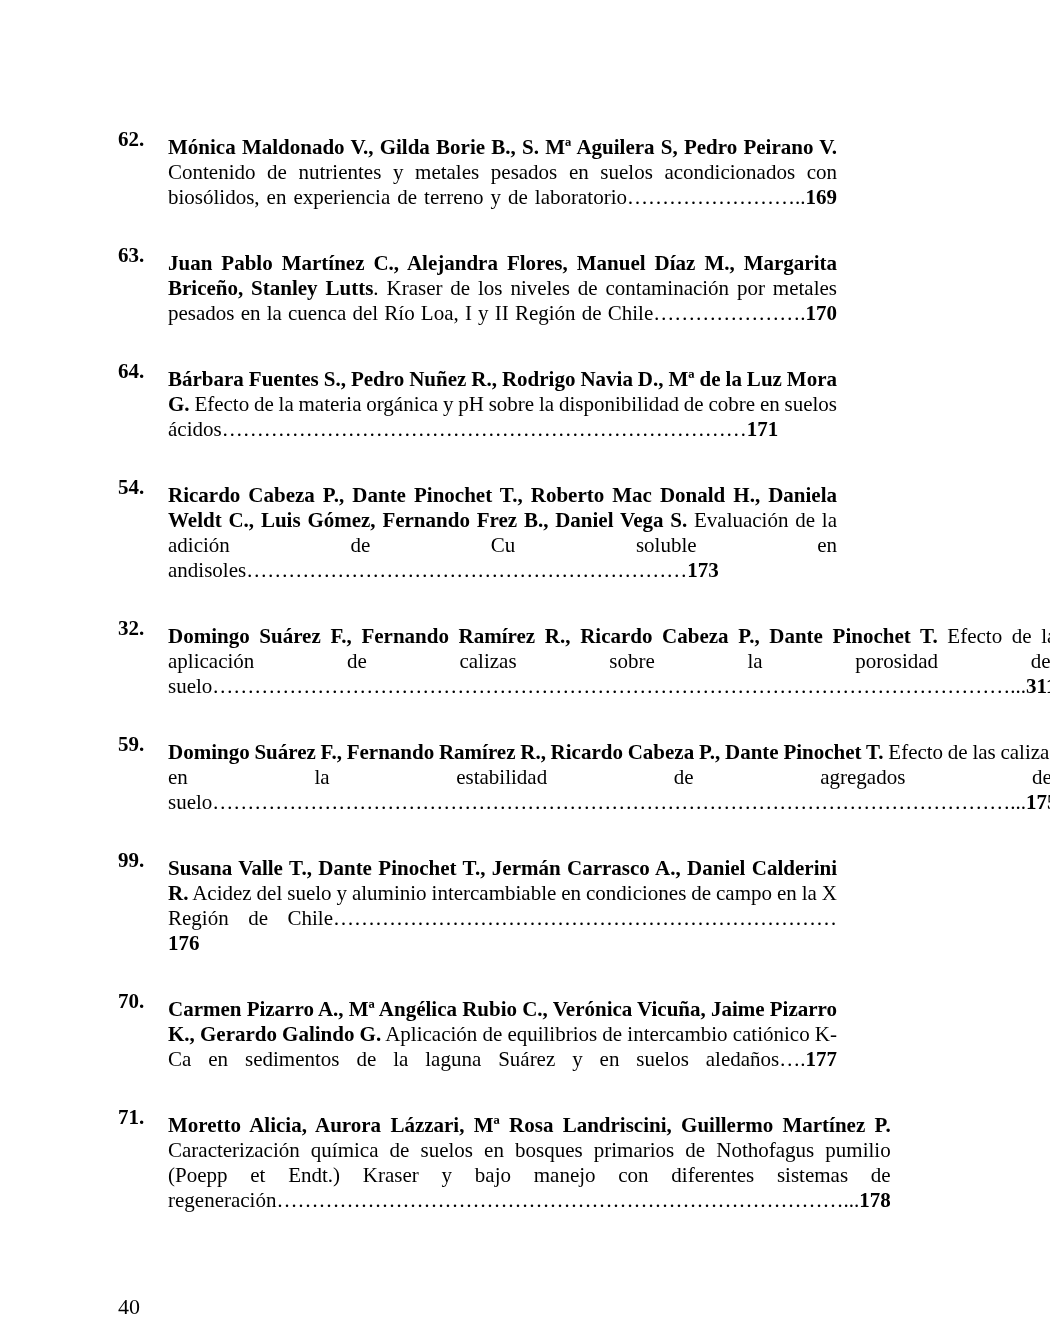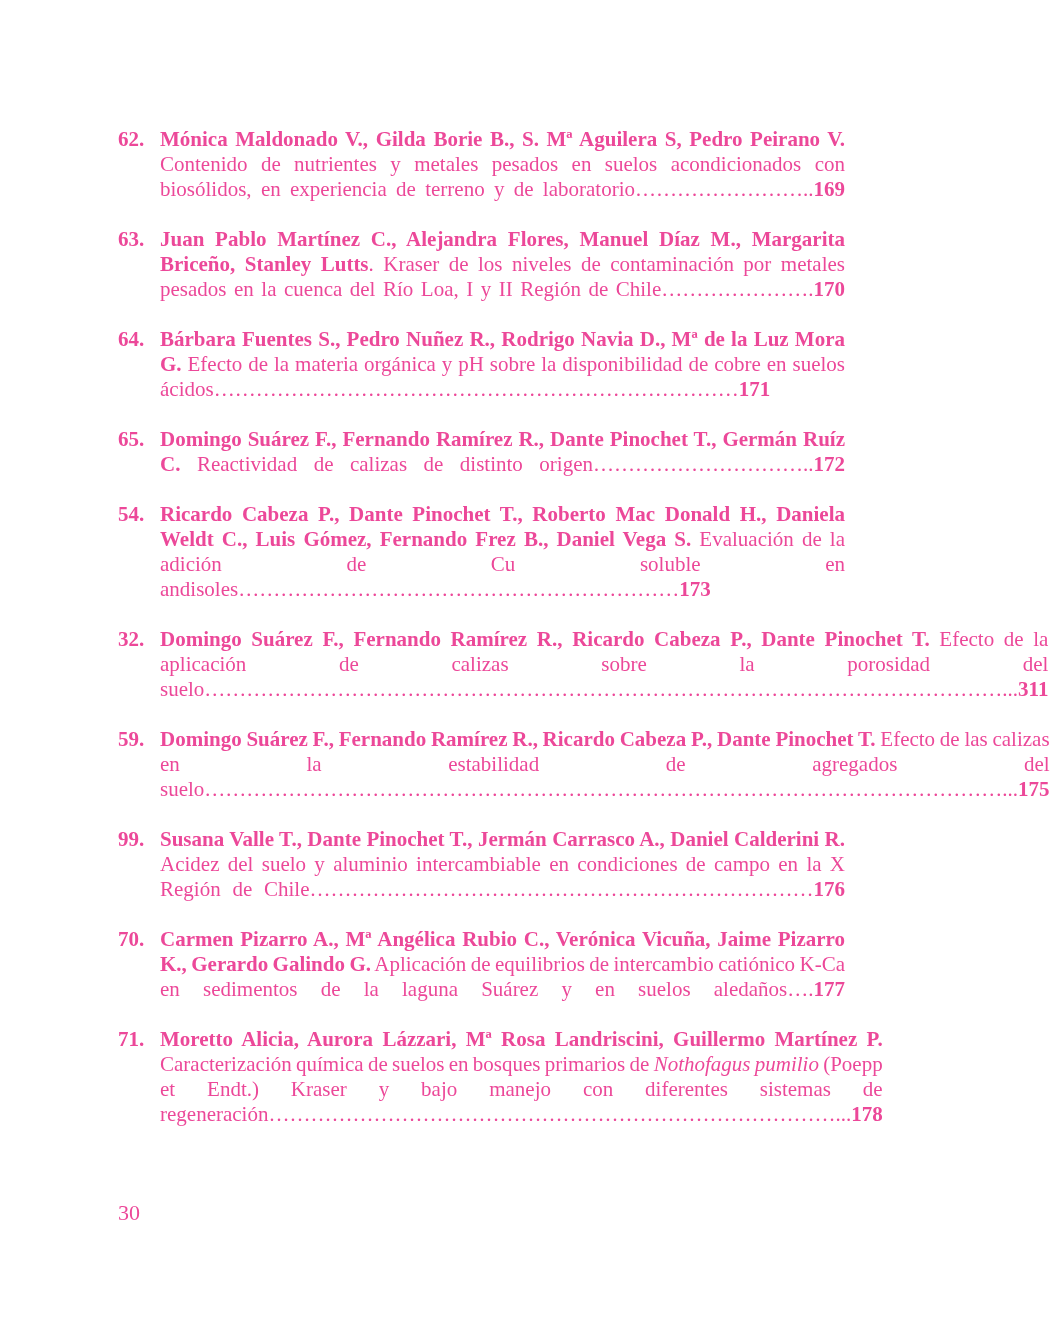--- a/index.html
+++ b/index.html
@@ -5,46 +5,46 @@
   html, body {
     margin: 0;
     padding: 0;
     background: #ffffff;
   }
   .page {
     position: relative;
     width: 1050px;
     height: 1339px;
     background: #ffffff;
-    color: #ec4899;
+    color: #000000;
     font-family: "Liberation Serif", "DejaVu Serif", serif;
     font-size: 21px;
     line-height: 25px;
     box-sizing: border-box;
     padding: 127px 205px 0 118px;
     overflow: hidden;
   }
   .entry {
     display: flex;
     margin: 0 0 25px 0;
   }
   .num {
     flex: 0 0 42px;
     width: 42px;
     font-weight: bold;
   }
   .etext {
     flex: 1 1 auto;
-    margin: 0;
+    margin: 8px;
     text-align: justify;
     text-align-last: justify;
     word-spacing: -1px;
   }
   .authors { font-weight: bold; }
-  .italic  { font-style: italic; }
+  .italic  { }
   .pageref { font-weight: bold; }
   .folio {
     margin-top: 73px;
     font-size: 22px;
     line-height: 25px;
   }
 </style>
 </head>
 <body>
 
@@ -60,24 +60,20 @@
     <div class="entry">
       <span class="num">63.</span>
       <p class="etext"><span class="authors">Juan Pablo Martínez C., Alejandra Flores, Manuel Díaz M., Margarita Briceño, Stanley Lutts</span><span>. Kraser de los niveles de contaminación por metales pesados en la cuenca del Río Loa, I y II Región de Chile</span><span class="italic"></span><span></span><span class="leader">………………….</span><span class="pageref">170</span></p>
     </div>
 
     <div class="entry">
       <span class="num">64.</span>
       <p class="etext"><span class="authors">Bárbara Fuentes S., Pedro Nuñez R., Rodrigo Navia D., Mª de la Luz Mora G.</span><span> Efecto de la materia orgánica y pH sobre la disponibilidad de cobre en suelos ácidos</span><span class="italic"></span><span></span><span class="leader">…………………………………………………………………</span><span class="pageref">171</span></p>
     </div>
 
-    <div class="entry">
-      <span class="num">65.</span>
-      <p class="etext"><span class="authors">Domingo Suárez F., Fernando Ramírez R., Dante Pinochet T., Germán Ruíz C.</span><span> Reactividad de calizas de distinto origen</span><span class="italic"></span><span></span><span class="leader">…………………………..</span><span class="pageref">172</span></p>
-    </div>
 
     <div class="entry">
       <span class="num">54.</span>
       <p class="etext"><span class="authors">Ricardo Cabeza P., Dante Pinochet T., Roberto Mac Donald H., Daniela Weldt C., Luis Gómez, Fernando Frez B., Daniel Vega S.</span><span> Evaluación de la adición de Cu soluble en andisoles</span><span class="italic"></span><span></span><span class="leader">………………………………………………………</span><span class="pageref">173</span></p>
     </div>
 
     <div class="entry">
       <span class="num">32.</span>
       <p class="etext"><span class="authors">Domingo Suárez F., Fernando Ramírez R., Ricardo Cabeza P., Dante Pinochet T.</span><span> Efecto de la aplicación de calizas sobre la porosidad del suelo</span><span class="italic"></span><span></span><span class="leader">……………………………………………………………………………………………………...</span><span class="pageref">311</span></p>
     </div>
@@ -97,15 +93,15 @@
       <p class="etext"><span class="authors">Carmen Pizarro A., Mª Angélica Rubio C., Verónica Vicuña, Jaime Pizarro K., Gerardo Galindo G.</span><span> Aplicación de equilibrios de intercambio catiónico K-Ca en sedimentos de la laguna Suárez y en suelos aledaños</span><span class="italic"></span><span></span><span class="leader">….</span><span class="pageref">177</span></p>
     </div>
 
     <div class="entry">
       <span class="num">71.</span>
       <p class="etext"><span class="authors">Moretto Alicia, Aurora Lázzari, Mª Rosa Landriscini, Guillermo Martínez P.</span><span> Caracterización química de suelos en bosques primarios de </span><span class="italic">Nothofagus pumilio</span><span> (Poepp et Endt.) Kraser y bajo manejo con diferentes sistemas de regeneración</span><span class="leader">………………………………………………………………………...</span><span class="pageref">178</span></p>
     </div>
 
   </div>
 
-  <div class="folio">30</div>
+  <div class="folio">40</div>
 
 </div>
 
 </body></html>

